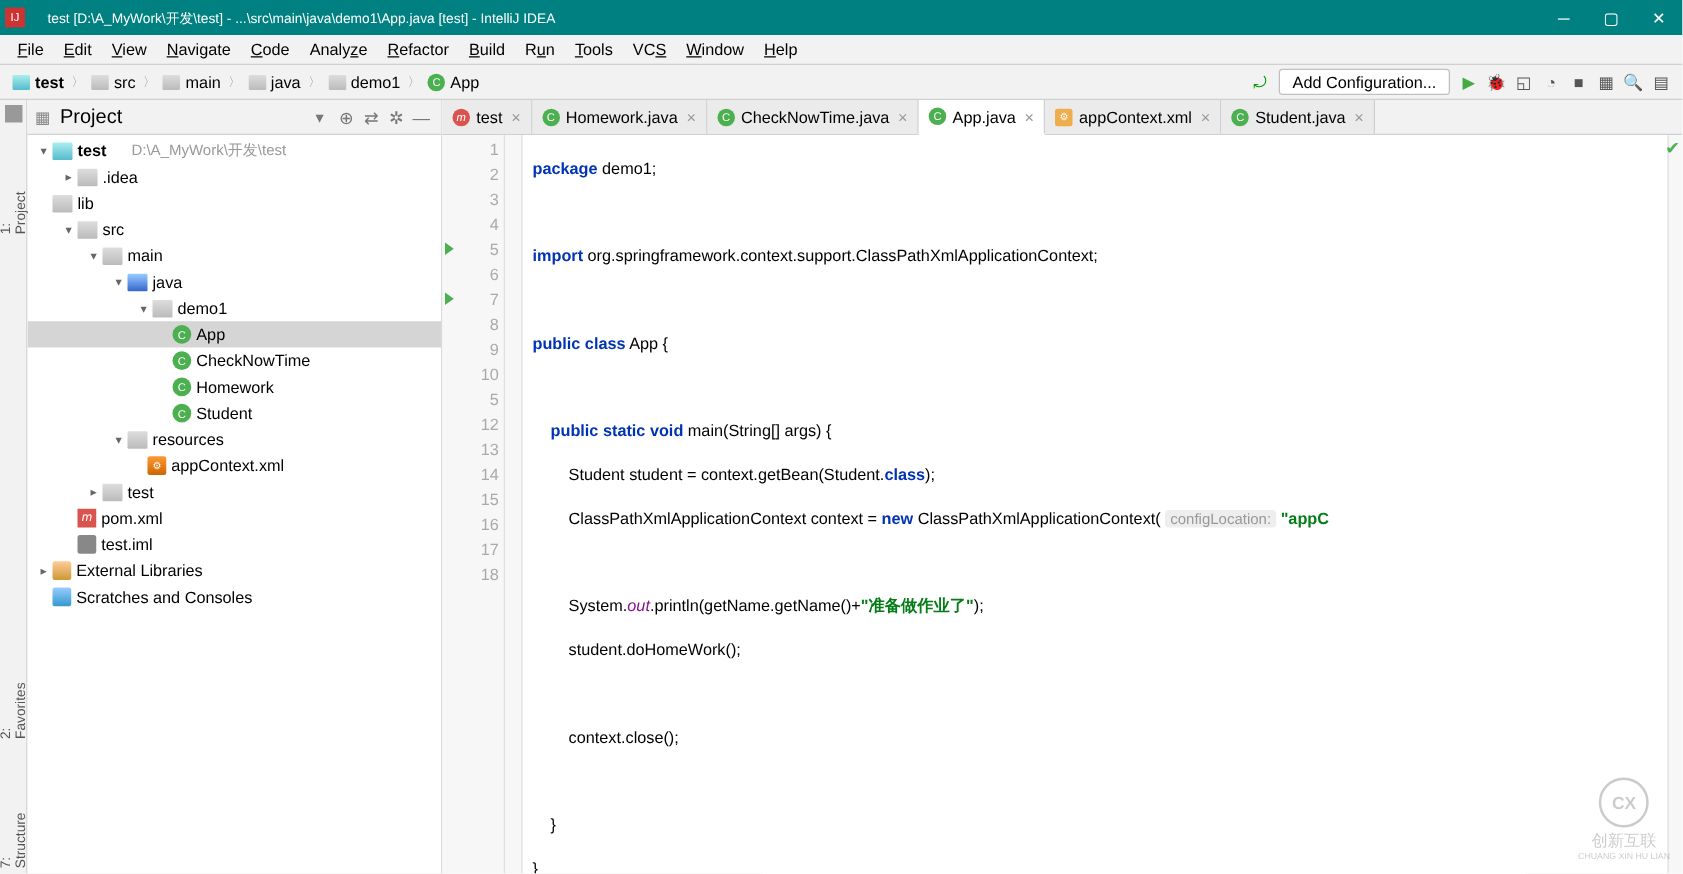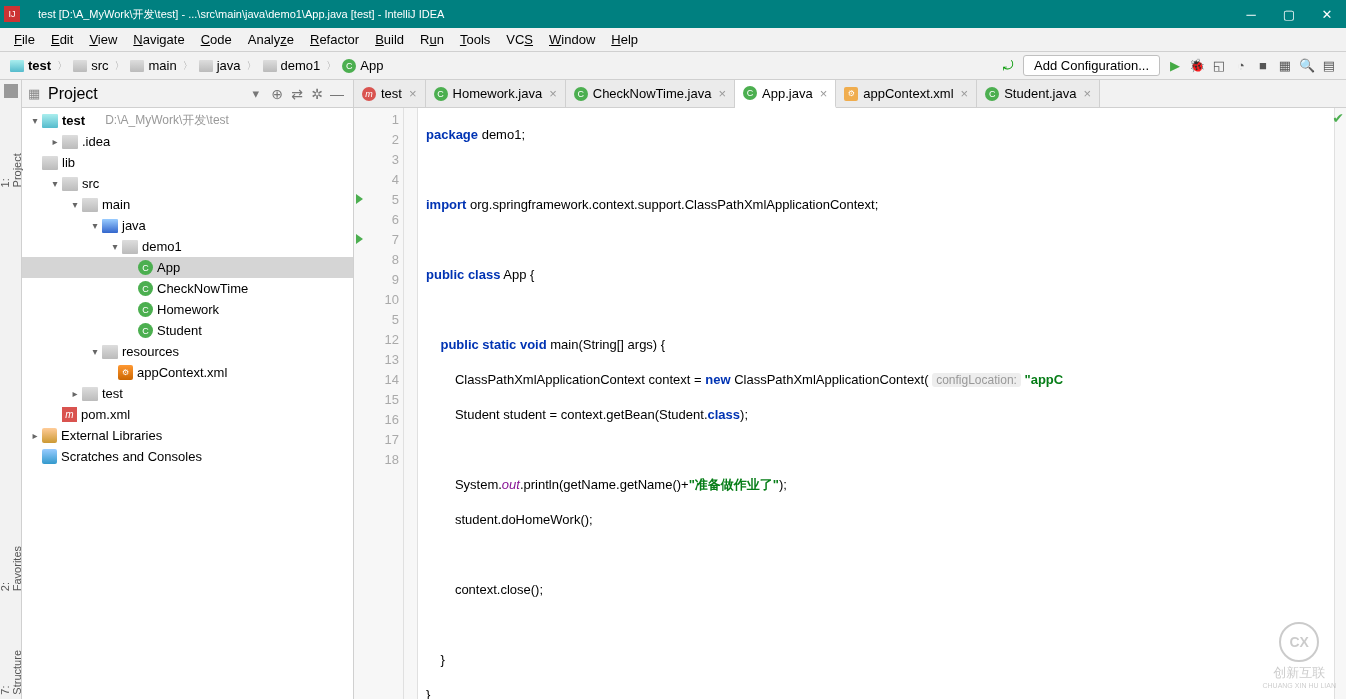--- a/index.html
+++ b/index.html
@@ -225,20 +225,24 @@
         </div>
       <div class="node" style="padding-left:46px">
           <span class="arrow">▸</span>
           <span class="nicon folder"></span>
           <span class="name">test</span>
         </div>
       <div class="node" style="padding-left:40px">
           <span class="nicon mvn">m</span>
           <span class="name">pom.xml</span>
         </div>
+      <div class="node" style="padding-left:40px">
+          <span class="nicon iml"></span>
+          <span class="name">test.iml</span>
+        </div>
       <div class="node" style="padding-left:6px">
           <span class="arrow">▸</span>
           <span class="nicon lib"></span>
           <span class="name">External Libraries</span>
         </div>
       <div class="node" style="padding-left:20px">
           <span class="nicon scr"></span>
           <span class="name">Scratches and Consoles</span>
         </div>
     </div>
@@ -300,22 +304,22 @@
       </div>
       <div class="rungutter"></div>
       <div class="lines">
 <div class="line"><span class="kw">package</span><span> demo1;</span></div>
 <div class="line"></div>
 <div class="line"><span class="kw">import</span><span> org.springframework.context.support.ClassPathXmlApplicationContext;</span></div>
 <div class="line"></div>
 <div class="line"><span class="kw">public </span><span class="kw">class</span><span> App {</span></div>
 <div class="line"></div>
 <div class="line">    <span class="kw">public </span><span class="kw">static </span><span class="kw">void</span><span> main(String[] args) {</span></div>
+<div class="line"><span>        Student student = context.getBean(Student.</span><span class="kw">class</span><span>);</span></div>
 <div class="line"><span>        ClassPathXmlApplicationContext context = </span><span class="kw">new</span><span> ClassPathXmlApplicationContext( </span><span class="hint">configLocation:</span><span class="str"> "appC</span></div>
-<div class="line"><span>        Student student = context.getBean(Student.</span><span class="kw">class</span><span>);</span></div>
 <div class="line"></div>
 <div class="line"><span>        System.</span><span class="field">out</span><span>.println(getName.getName()+</span><span class="str">"准备做作业了"</span><span>);</span></div>
 <div class="line">        student.doHomeWork();</div>
 <div class="line"></div>
 <div class="line">        context.close();</div>
 <div class="line"></div>
 <div class="line">    }</div>
 <div class="line">}</div>
 
       </div>

